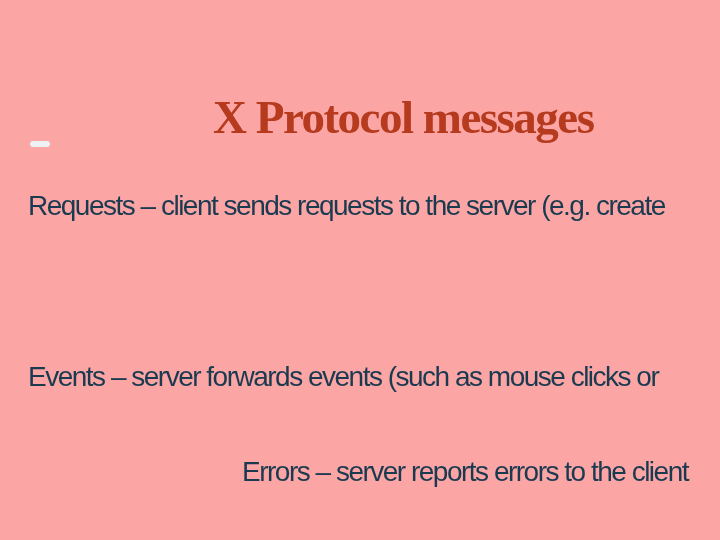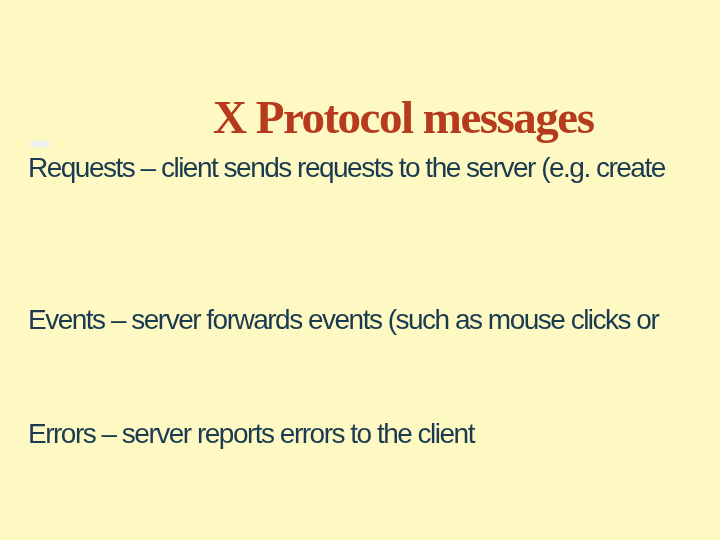--- a/index.html
+++ b/index.html
@@ -4,21 +4,21 @@
 <style>
   html, body {
     margin: 0;
     padding: 0;
     background: #ffffff;
   }
   #slide {
     position: relative;
     width: 720px;
     height: 540px;
-    background: #fef9c3;
+    background: #fca5a5;
     overflow: hidden;
     font-family: "Liberation Sans", sans-serif;
   }
   .slide-title {
     position: absolute;
     left: 213px;
     top: 63px;
     font-family: "Liberation Serif", serif;
     font-size: 47px;
     line-height: 1;
@@ -31,25 +31,26 @@
     left: 28px;
     width: 660px;
     color: #1a3a50;
   }
   .para .line {
     font-family: "Liberation Sans", sans-serif;
     font-size: 28px;
     line-height: 38px;
     letter-spacing: -1.5px;
     white-space: nowrap;
+    margin-top: 38px;
   }
   #para-requests { top: 149px; }
   #para-replies  { top: 247px; }
-  #para-events   { top: 301px; }
-  #para-errors   { top: 415px; }
+  #para-events   { top: 320px; }
+  #para-errors   { top: 415px; text-align: right; }
   .smudge {
     position: absolute;
     left: 30px;
     top: 141px;
     width: 20px;
     height: 6px;
     background: #eef1f1;
     border-radius: 3px;
   }
 </style>

